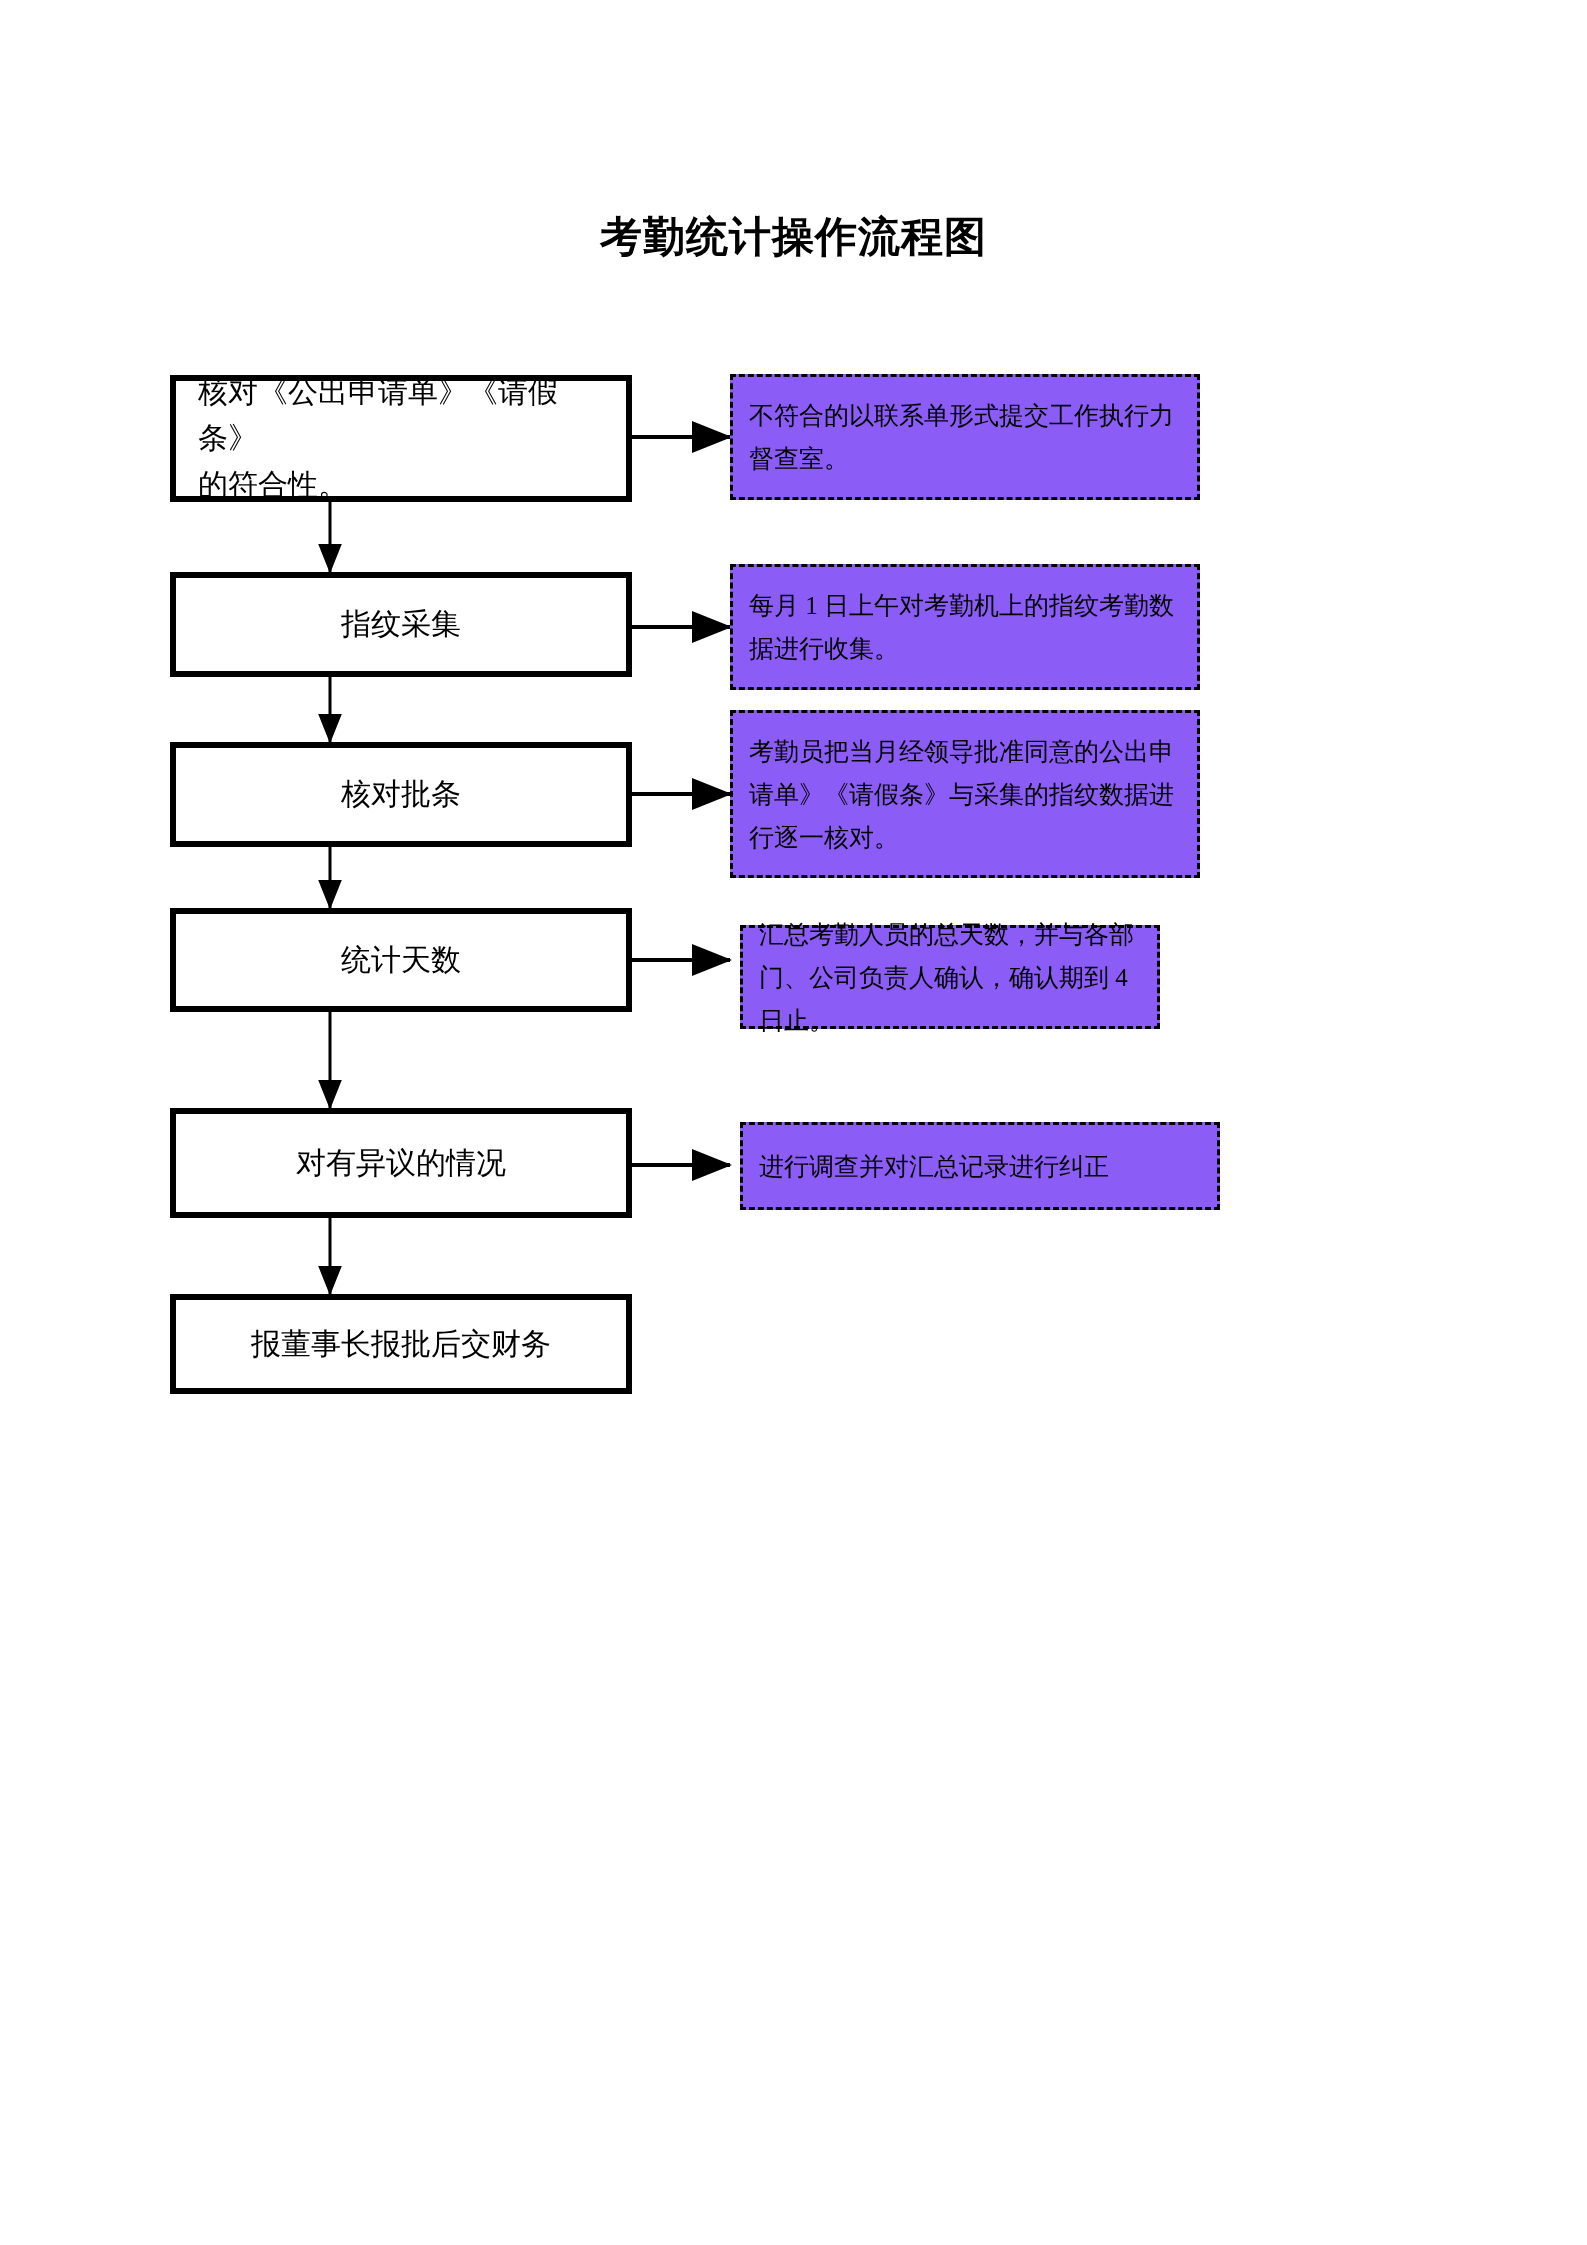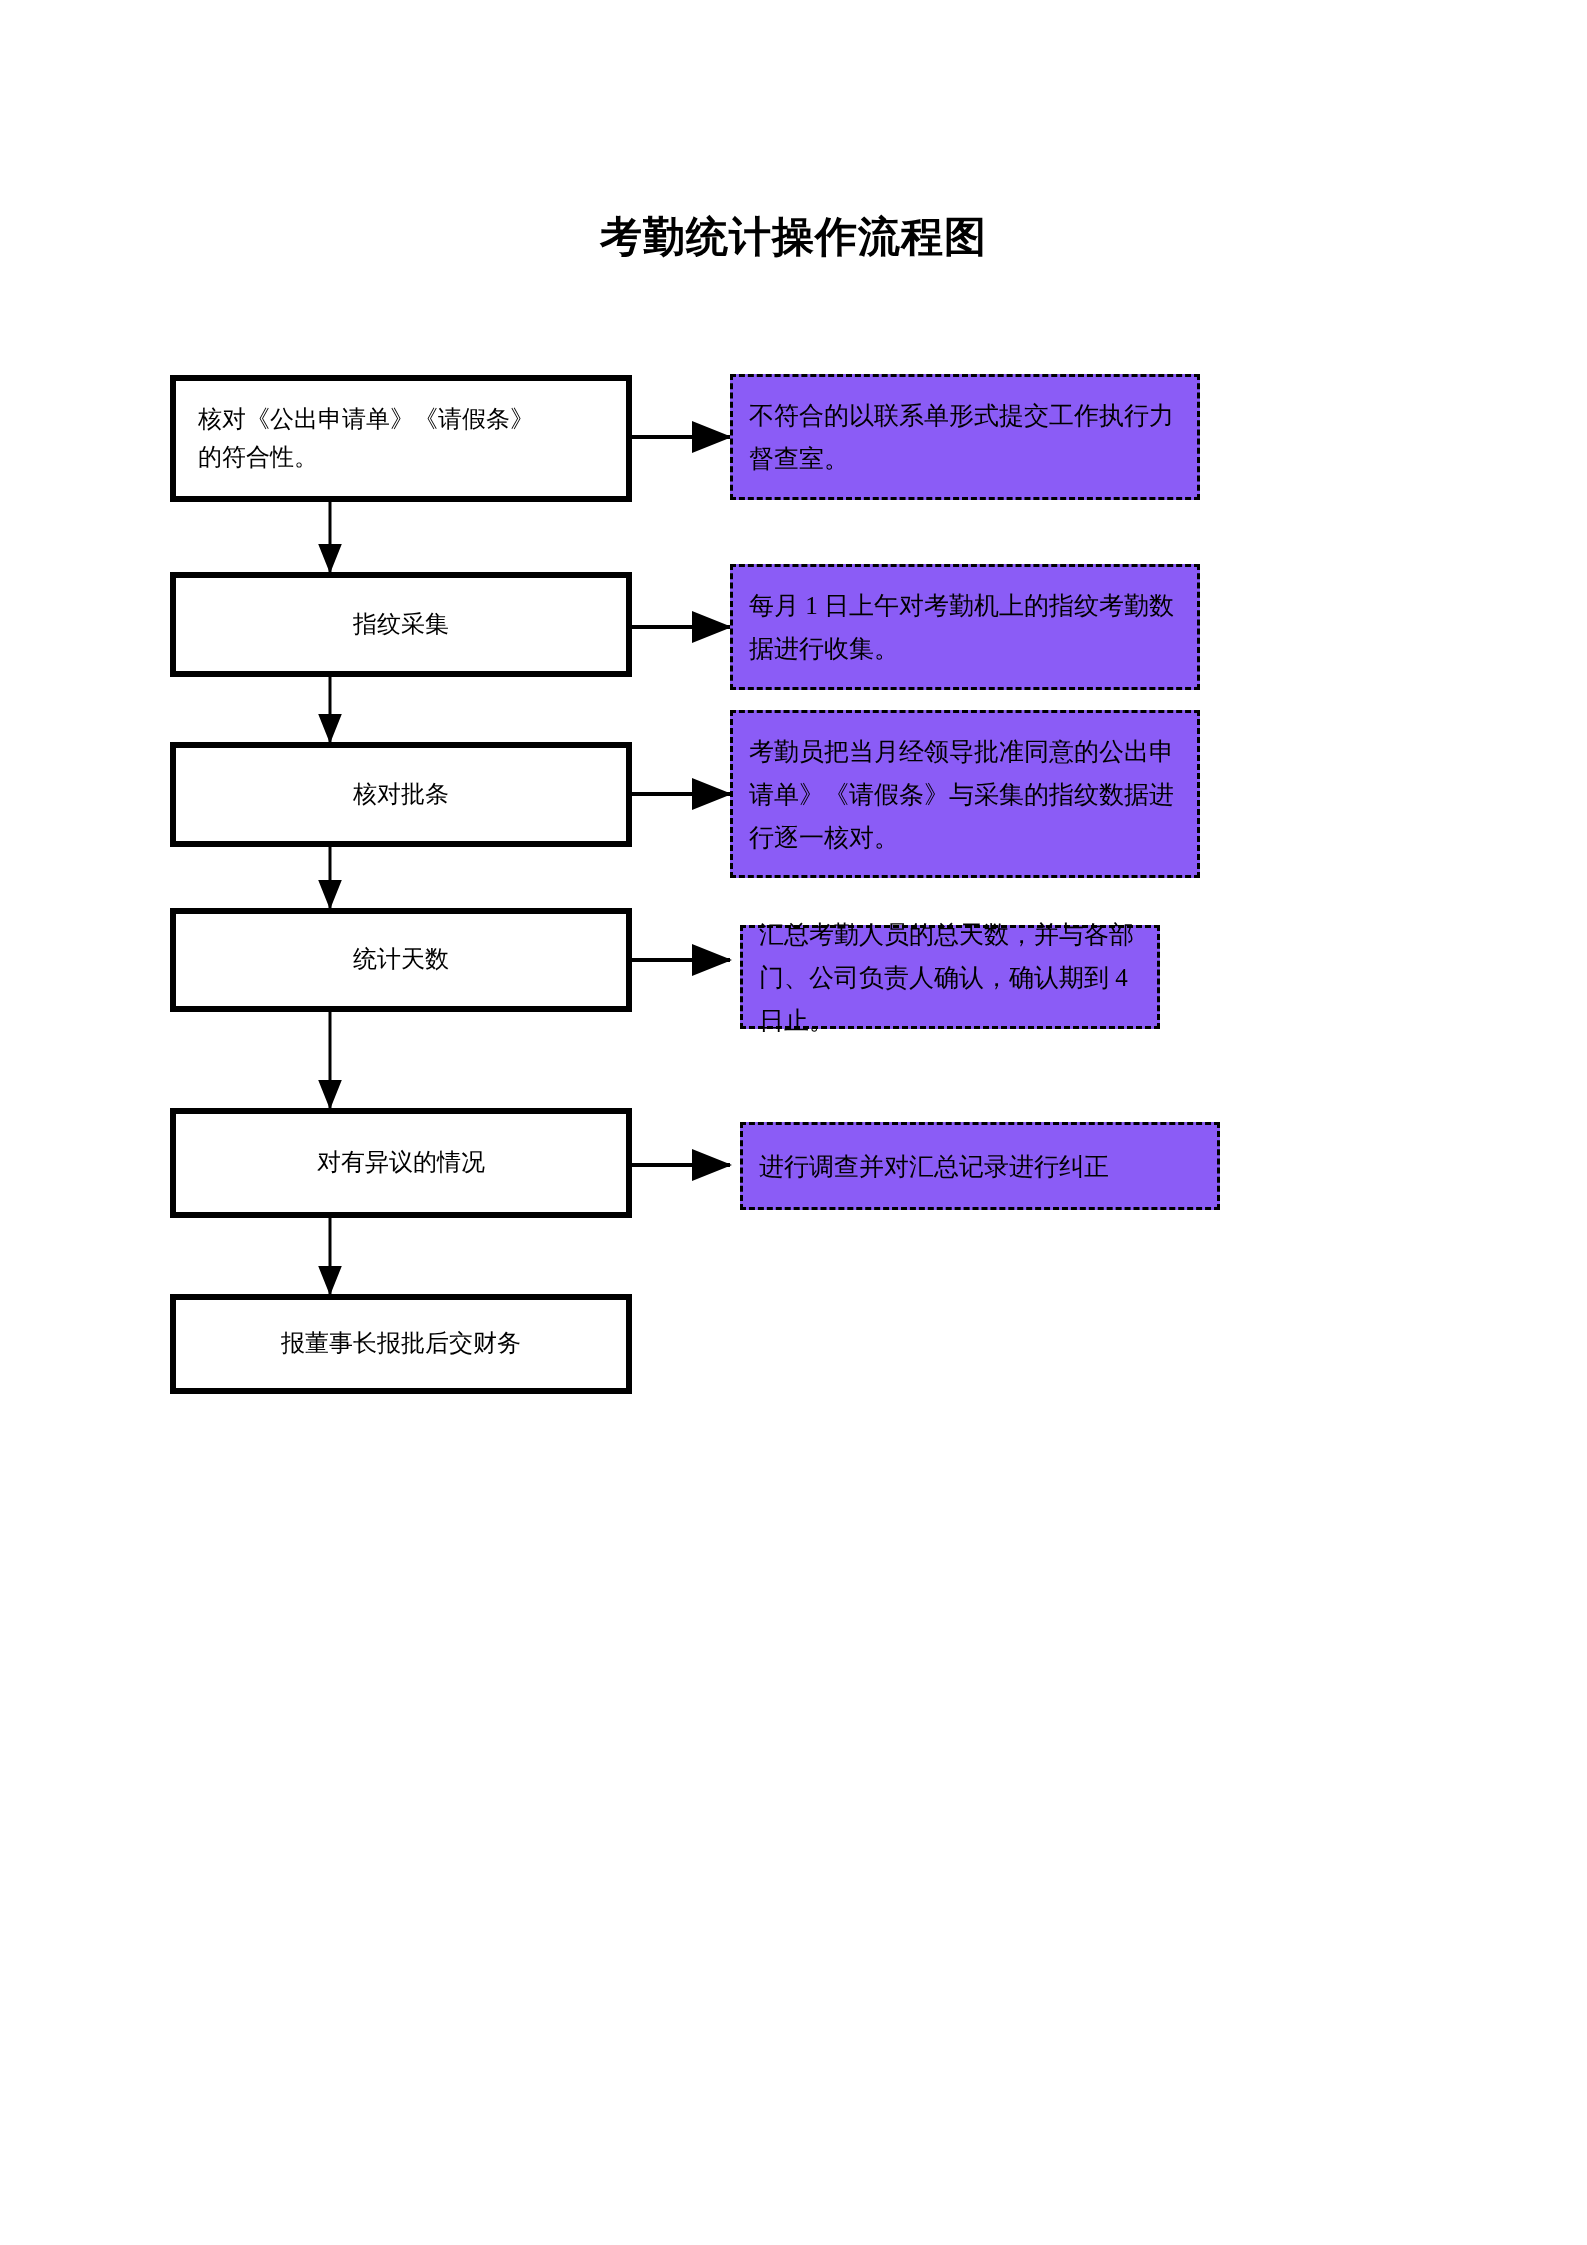--- a/index.html
+++ b/index.html
@@ -60,21 +60,21 @@
     border: 6px solid #000000;
     background: #ffffff;
     display: flex;
     align-items: center;
     padding: 0 22px;
   }
   .proc-box.center {
     justify-content: center;
   }
   .proc-text {
-    font-size: 24px;
+    font-size: 30px;
     line-height: 1.55;
     font-family: "Liberation Serif", "DejaVu Serif", serif;
     white-space: pre-wrap;
   }
   .proc-text.center {
     text-align: left;
   }
 
   
   .note-box {

